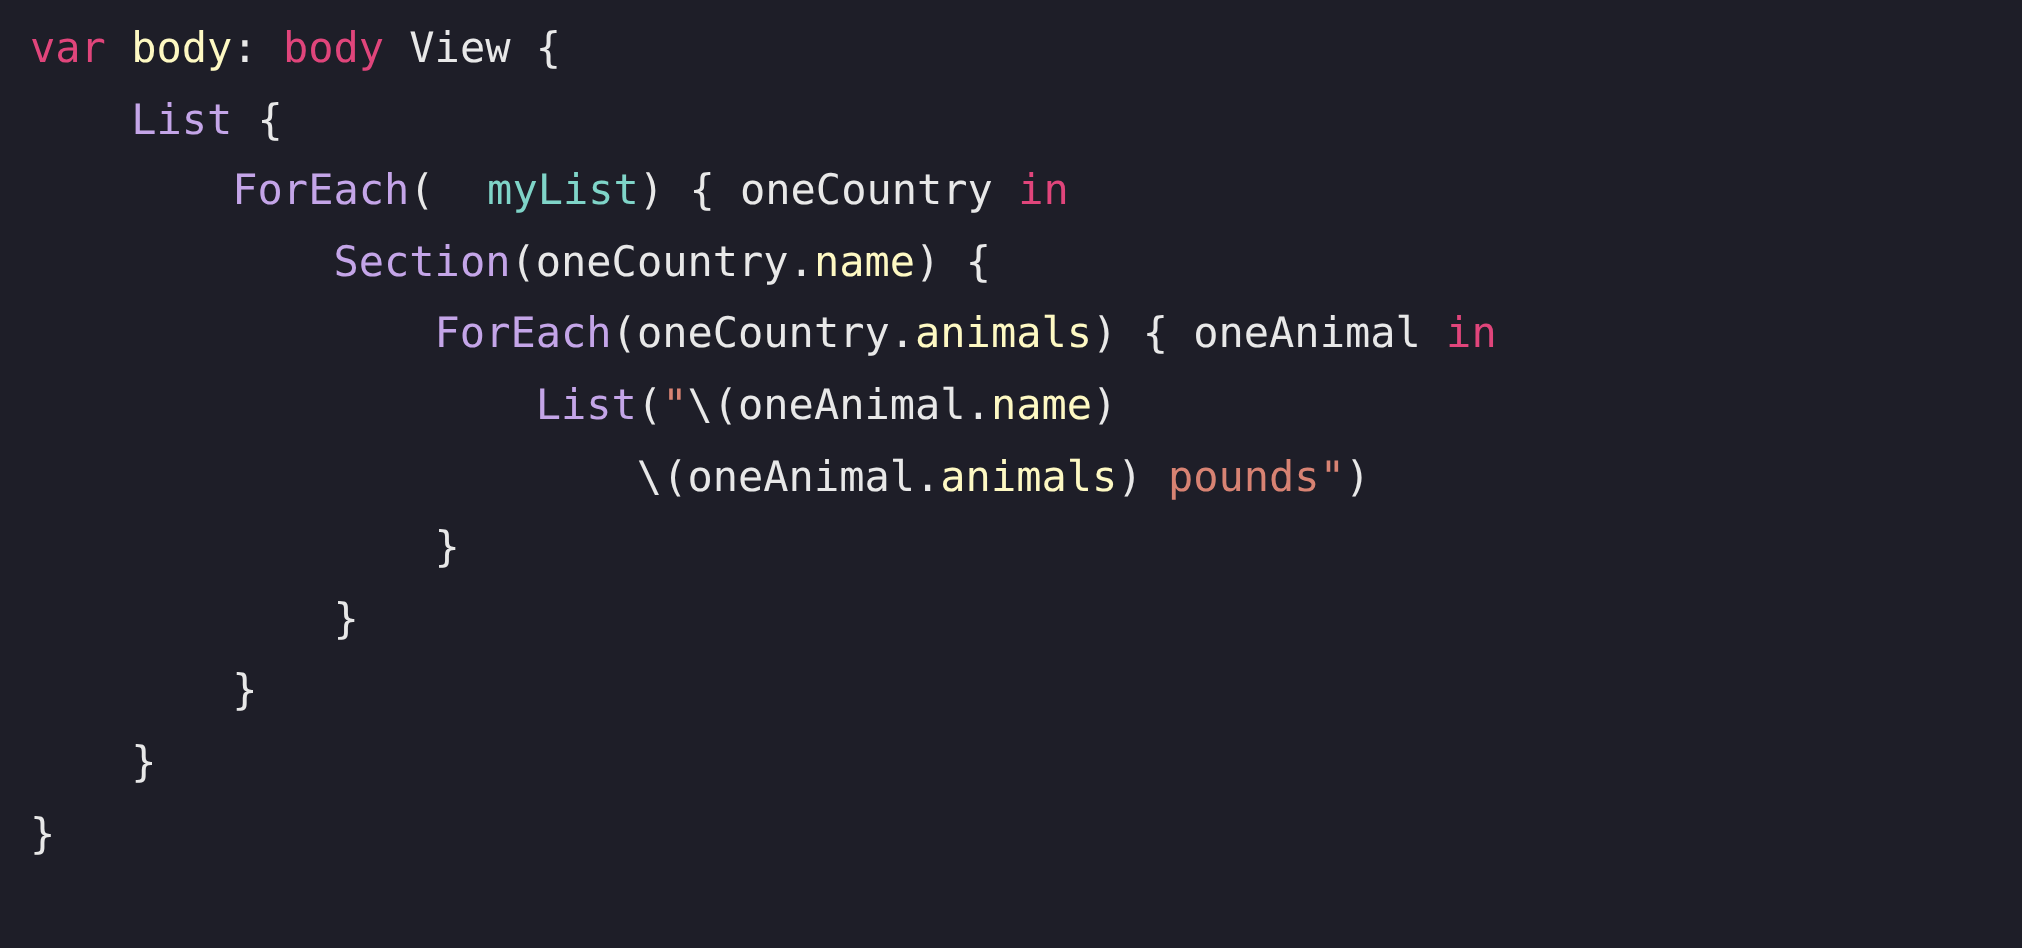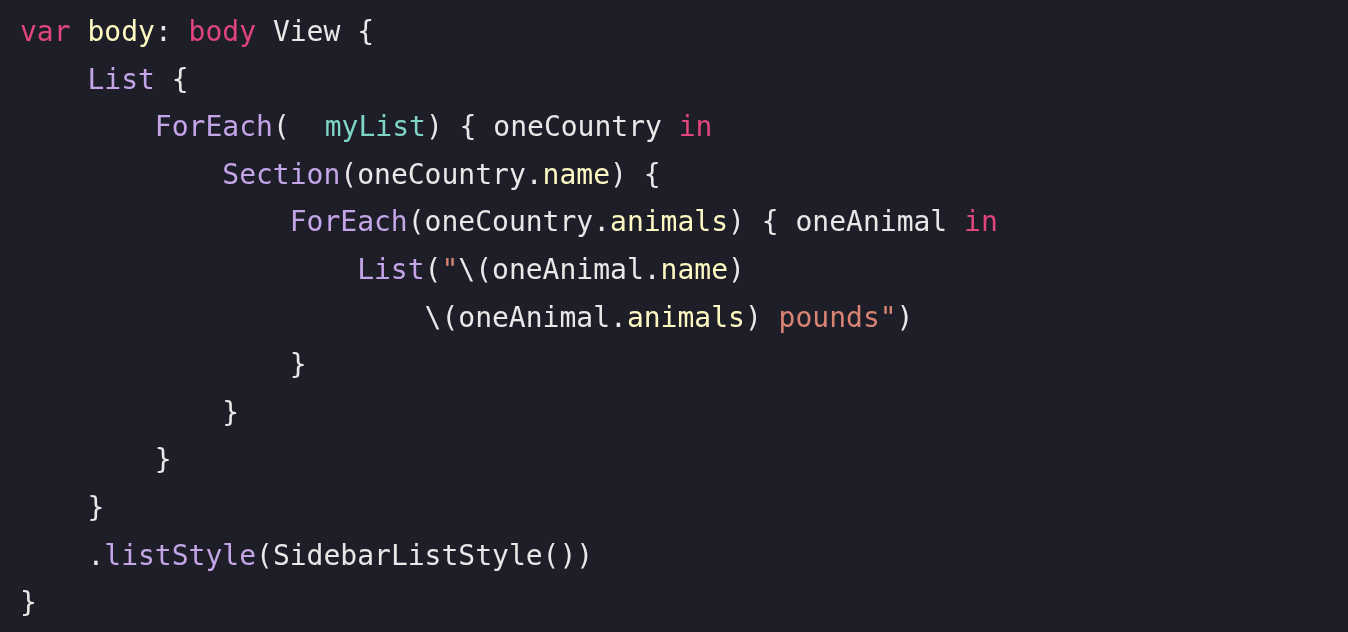--- a/index.html
+++ b/index.html
@@ -39,15 +39,14 @@
   <div class="code-line"><span>    </span><span class="type">List</span><span class="punct"> {</span></div>
   <div class="code-line"><span>        </span><span class="type">ForEach</span><span class="punct">(</span><span class="param">myList</span><span class="punct">)</span><span class="punct"> { </span><span class="identifier">oneCountry</span><span class="keyword"> in</span></div>
   <div class="code-line"><span>            </span><span class="type">Section</span><span class="punct">(</span><span class="identifier">oneCountry</span><span class="punct">.</span><span class="property">name</span><span class="punct">)</span><span class="punct"> {</span></div>
   <div class="code-line"><span>                </span><span class="type">ForEach</span><span class="punct">(</span><span class="identifier">oneCountry</span><span class="punct">.</span><span class="property">animals</span><span class="punct">)</span><span class="punct"> { </span><span class="identifier">oneAnimal</span><span class="keyword"> in</span></div>
   <div class="code-line"><span>                    </span><span class="type">List</span><span class="punct">(</span><span class="string">"</span><span class="punct">\(</span><span class="identifier">oneAnimal</span><span class="punct">.</span><span class="property">name</span><span class="punct">)</span></div>
   <div class="code-line"><span>                        </span><span class="punct">\(</span><span class="identifier">oneAnimal</span><span class="punct">.</span><span class="property">animals</span><span class="punct">)</span><span class="string"> pounds"</span><span class="punct">)</span></div>
   <div class="code-line"><span>                </span><span class="punct">}</span></div>
   <div class="code-line"><span>            </span><span class="punct">}</span></div>
   <div class="code-line"><span>        </span><span class="punct">}</span></div>
   <div class="code-line"><span>    </span><span class="punct">}</span></div>
-  <div class="code-line"><span>    </span><span class="punct">.</span><span class="method">listStyle</span><span class="punct">(</span><span class="identifier">SidebarListStyle</span><span class="punct">()</span><span class="punct">)</span></div>
   <div class="code-line"><span class="punct">}</span></div>
 </div>
 
 </body></html>

